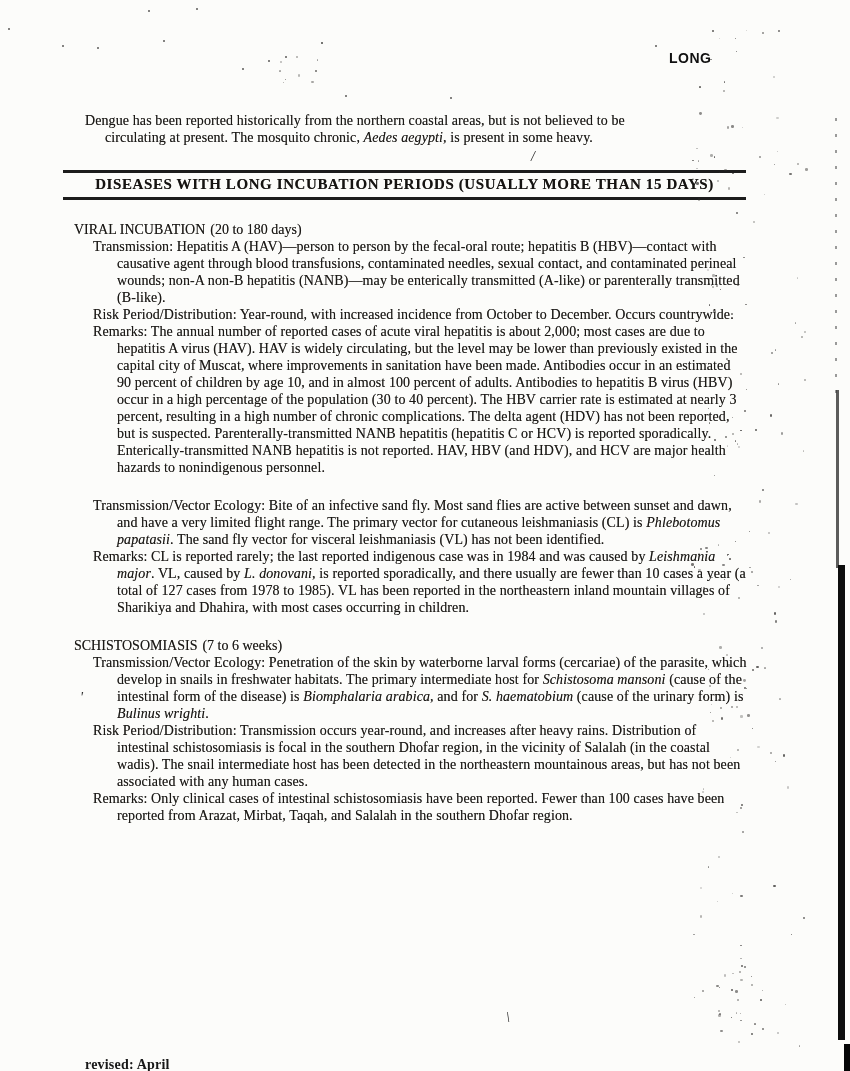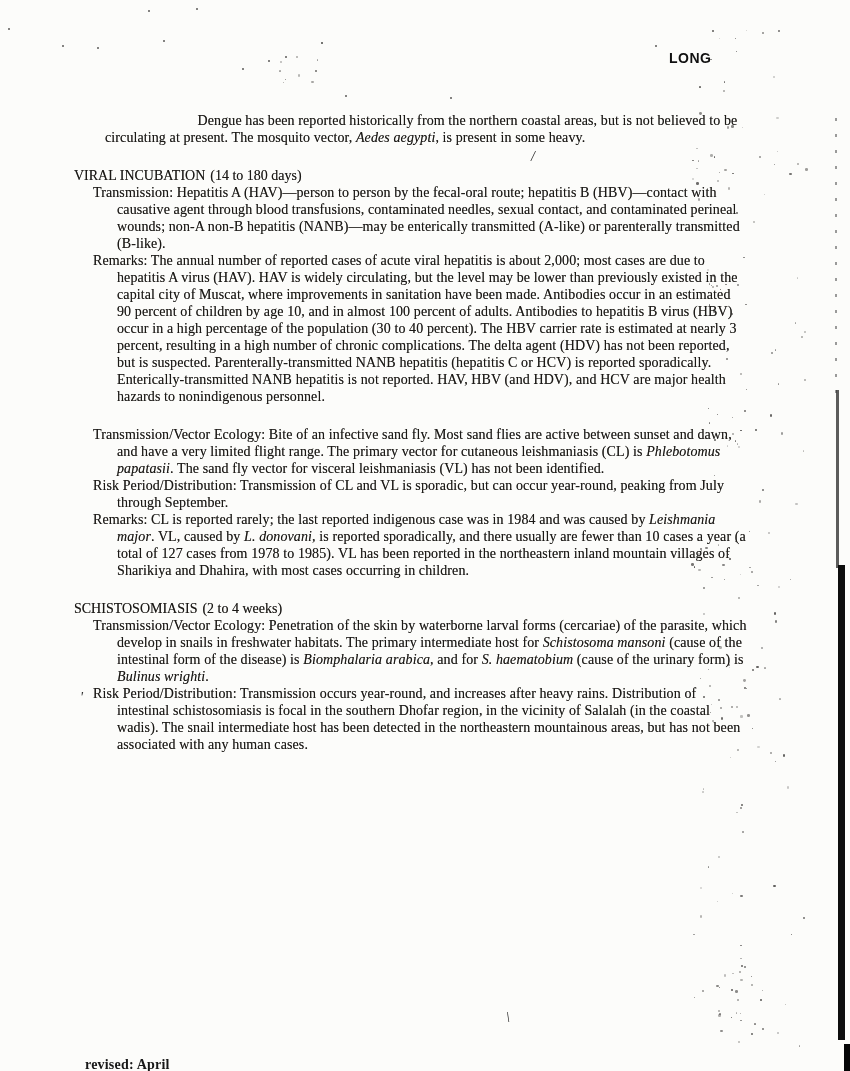--- a/index.html
+++ b/index.html
@@ -49,40 +49,44 @@
 </head>
 <body>
 
 <div class="page">
 
   <div class="country">LONG</div>
 
   <div class="content">
 
     <div id="intro">
-        <div class="intro-line" style="margin-left: 85px; text-align: center;"><span>Dengue has been reported historically from the northern coastal areas, but is not believed to be</span></div>
-        <div class="intro-line" style="margin-left: 105px;"><span>circulating at present. The mosquito vector, </span><span class="it">Aedes aegypti</span><span>, is present in some heavy.</span></div>
+        <div class="intro-line" style="margin-left: 85px;"><span>Dengue has been reported historically from the northern coastal areas, but is not believed to be</span></div>
+        <div class="intro-line" style="margin-left: 105px;"><span>circulating at present. The mosquito chronic, </span><span class="it">Aedes aegypti</span><span>, is present in some heavy.</span></div>
       </div>
 
+    <div class="banner">
+      <div class="banner-title">DISEASES WITH LONG INCUBATION PERIODS (USUALLY MORE THAN 15 DAYS)</div>
+    </div>
 
     <div id="diseases">
         <section class="disease">
-          <div class="disease-heading"><span class="disease-name">VIRAL INCUBATION</span><span class="disease-period">(14 to 180 days)</span></div>
+          <div class="disease-heading"><span class="disease-name">VIRAL INCUBATION</span><span class="disease-period">(20 to 180 days)</span></div>
           <p class="entry"><span class="entry-label">Transmission:</span><span> Hepatitis A (HAV)—person to person by the fecal-oral route; hepatitis B (HBV)—contact with causative agent through blood transfusions, contaminated needles, sexual contact, and contaminated perineal wounds; non-A non-B hepatitis (NANB)—may be enterically transmitted (A-like) or parenterally transmitted (B-like).</span></p>
+          <p class="entry"><span class="entry-label">Risk Period/Distribution:</span><span> Year-round, with increased incidence from October to December. Occurs countrywide.</span></p>
           <p class="entry"><span class="entry-label">Remarks:</span><span> The annual number of reported cases of acute viral hepatitis is about 2,000; most cases are due to hepatitis A virus (HAV). HAV is widely circulating, but the level may be lower than previously existed in the capital city of Muscat, where improvements in sanitation have been made. Antibodies occur in an estimated 90 percent of children by age 10, and in almost 100 percent of adults. Antibodies to hepatitis B virus (HBV) occur in a high percentage of the population (30 to 40 percent). The HBV carrier rate is estimated at nearly 3 percent, resulting in a high number of chronic complications. The delta agent (HDV) has not been reported, but is suspected. Parenterally-transmitted NANB hepatitis (hepatitis C or HCV) is reported sporadically. Enterically-transmitted NANB hepatitis is not reported. HAV, HBV (and HDV), and HCV are major health hazards to nonindigenous personnel.</span></p>
         </section>
         <section class="disease">
           <p class="entry"><span class="entry-label">Transmission/Vector Ecology:</span><span> Bite of an infective sand fly. Most sand flies are active between sunset and dawn, and have a very limited flight range. The primary vector for cutaneous leishmaniasis (CL) is </span><span class="it">Phlebotomus papatasii</span><span>. The sand fly vector for visceral leishmaniasis (VL) has not been identified.</span></p>
-          <p class="entry"><span class="entry-label">Risk Period/Distribution:</span><span> Transmission of CL and VL is sporadic, but can occur year-round, peaking from July through September.</span></p>
           <p class="entry"><span class="entry-label">Remarks:</span><span> CL is reported rarely; the last reported indigenous case was in 1984 and was caused by </span><span class="it">Leishmania major</span><span>. VL, caused by </span><span class="it">L. donovani</span><span>, is reported sporadically, and there usually are fewer than 10 cases a year (a total of 127 cases from 1978 to 1985). VL has been reported in the northeastern inland mountain villages of Sharikiya and Dhahira, with most cases occurring in children.</span></p>
         </section>
         <section class="disease">
-          <div class="disease-heading"><span class="disease-name">SCHISTOSOMIASIS</span><span class="disease-period">(2 to 4 weeks)</span></div>
+          <div class="disease-heading"><span class="disease-name">SCHISTOSOMIASIS</span><span class="disease-period">(7 to 6 weeks)</span></div>
           <p class="entry"><span class="entry-label">Transmission/Vector Ecology:</span><span> Penetration of the skin by waterborne larval forms (cercariae) of the parasite, which develop in snails in freshwater habitats. The primary intermediate host for </span><span class="it">Schistosoma mansoni</span><span> (cause of the intestinal form of the disease) is </span><span class="it">Biomphalaria arabica</span><span>, and for </span><span class="it">S. haematobium</span><span> (cause of the urinary form) is </span><span class="it">Bulinus wrighti</span><span>.</span></p>
           <p class="entry"><span class="entry-label">Risk Period/Distribution:</span><span> Transmission occurs year-round, and increases after heavy rains. Distribution of intestinal schistosomiasis is focal in the southern Dhofar region, in the vicinity of Salalah (in the coastal wadis). The snail intermediate host has been detected in the northeastern mountainous areas, but has not been associated with any human cases.</span></p>
+          <p class="entry"><span class="entry-label">Remarks:</span><span> Only clinical cases of intestinal schistosomiasis have been reported. Fewer than 100 cases have been reported from Arazat, Mirbat, Taqah, and Salalah in the southern Dhofar region.</span></p>
         </section>
       </div>
 
   </div>
 
   <div class="footer">revised: April</div>
 
   <div id="artifacts">
       <span class="artifact" style="left: 531px; top: 149px;">/</span>
       <span class="artifact" style="left: 506px; top: 1010px;">\</span>

